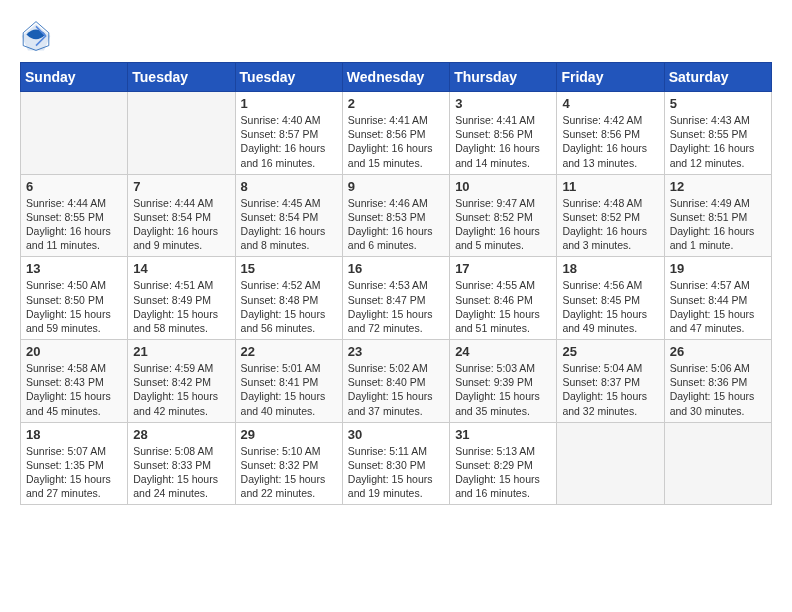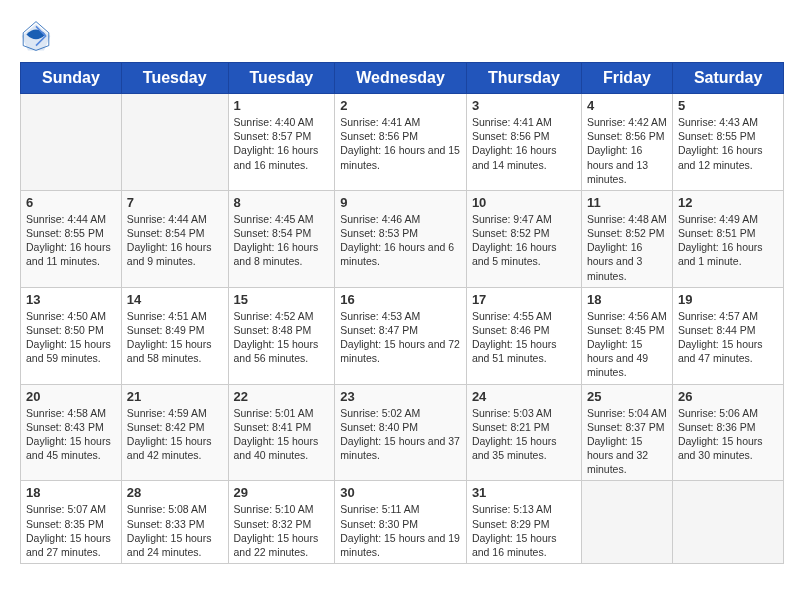--- a/index.html
+++ b/index.html
@@ -53,23 +53,23 @@
       color: #555;
     }
     .calendar {
       width: 100%;
       border-collapse: collapse;
       font-size: 11px;
     }
     .calendar th {
       background-color: #2255bb;
       color: #fff;
-      padding: 6px 21px;
+      padding: 6px 4px;
       text-align: left;
-      font-size: 16px;
+      font-size: 14px;
       font-weight: bold;
       border: 1px solid #1a44a0;
     }
     .calendar td {
       border: 1px solid #ccc;
       vertical-align: top;
       padding: 4px 5px;
       width: calc(100% / 7);
       height: 80px;
       background: #fff;
@@ -271,41 +271,41 @@
       </td>
         <td>
         <span class="day-number">23</span>
         <span class="day-detail">Sunrise: 5:02 AM</span><br>
         <span class="day-detail">Sunset: 8:40 PM</span><br>
         <span class="day-detail">Daylight: 15 hours and 37 minutes.</span>
       </td>
         <td>
         <span class="day-number">24</span>
         <span class="day-detail">Sunrise: 5:03 AM</span><br>
-        <span class="day-detail">Sunset: 8:21 PM</span><br>
+        <span class="day-detail">Sunset: 9:39 PM</span><br>
         <span class="day-detail">Daylight: 15 hours and 35 minutes.</span>
       </td>
         <td>
         <span class="day-number">25</span>
         <span class="day-detail">Sunrise: 5:04 AM</span><br>
         <span class="day-detail">Sunset: 8:37 PM</span><br>
         <span class="day-detail">Daylight: 15 hours and 32 minutes.</span>
       </td>
         <td>
         <span class="day-number">26</span>
         <span class="day-detail">Sunrise: 5:06 AM</span><br>
         <span class="day-detail">Sunset: 8:36 PM</span><br>
         <span class="day-detail">Daylight: 15 hours and 30 minutes.</span>
       </td>
       </tr>
       <tr>
         <td>
         <span class="day-number">18</span>
         <span class="day-detail">Sunrise: 5:07 AM</span><br>
-        <span class="day-detail">Sunset: 8:35 PM</span><br>
+        <span class="day-detail">Sunset: 1:35 PM</span><br>
         <span class="day-detail">Daylight: 15 hours and 27 minutes.</span>
       </td>
         <td>
         <span class="day-number">28</span>
         <span class="day-detail">Sunrise: 5:08 AM</span><br>
         <span class="day-detail">Sunset: 8:33 PM</span><br>
         <span class="day-detail">Daylight: 15 hours and 24 minutes.</span>
       </td>
         <td>
         <span class="day-number">29</span>

